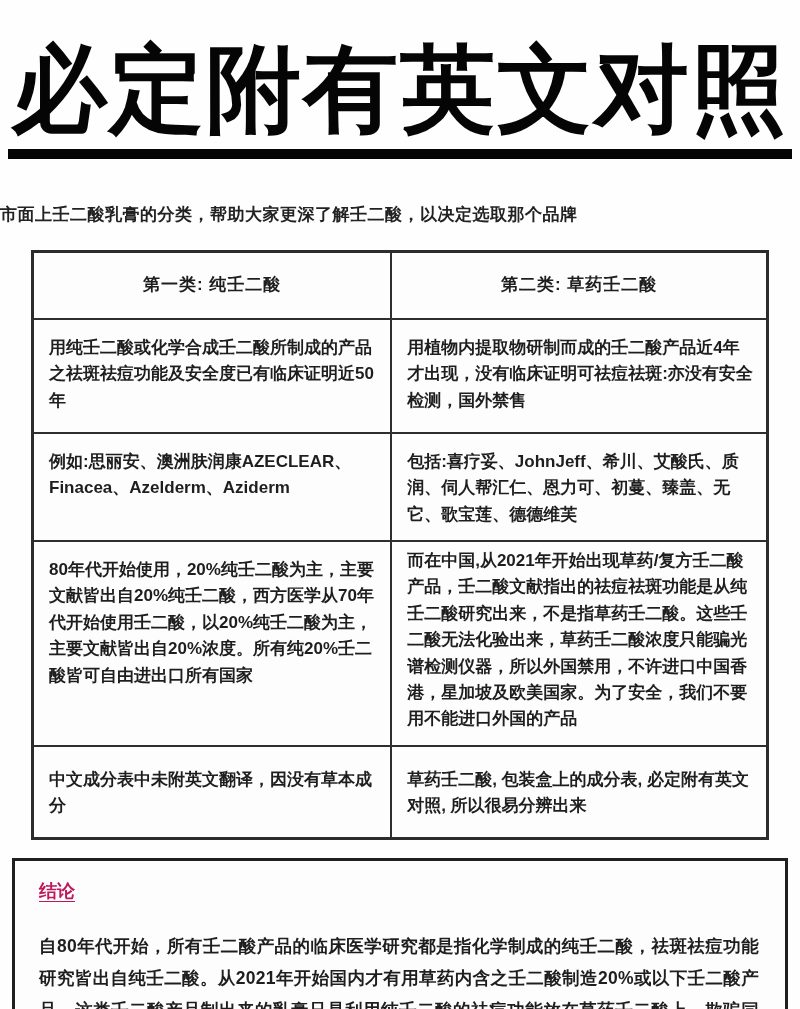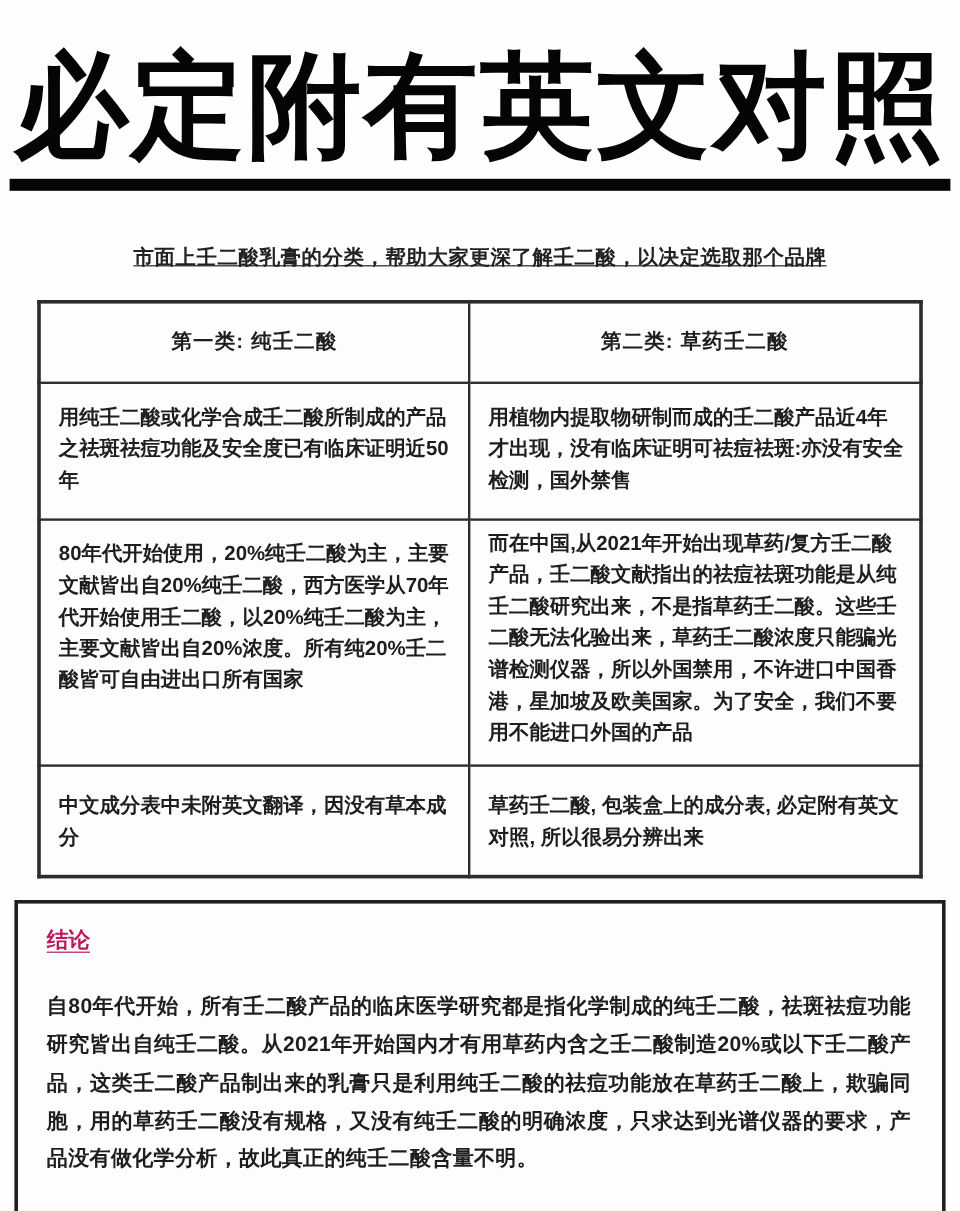--- a/index.html
+++ b/index.html
@@ -27,26 +27,25 @@
     letter-spacing: 2px;
     color: #050505;
     border-bottom: 10px solid #050505;
     padding: 0 4px 8px 4px;
     white-space: nowrap;
   }
 
   
   .subtitle {
     margin-top: 44px;
-    text-align: center;
+    text-align: left;
     font-size: 17px;
     font-weight: 700;
     color: #222222;
     letter-spacing: 0.5px;
-    text-decoration: underline;
   }
 
   
   .cmp-table {
     width: 738px;
     margin: 24px auto 0 auto;
     border-collapse: collapse;
     table-layout: fixed;
     border: 3px solid #2c2c2c;
   }
@@ -121,20 +120,24 @@
       <tr>
         <th>第一类: 纯壬二酸</th>
         <th>第二类: 草药壬二酸</th>
       </tr>
     </thead>
     <tbody>
       <tr class="row-1">
         <td class="cell-left">用纯壬二酸或化学合成壬二酸所制成的产品之祛斑祛痘功能及安全度已有临床证明近50年</td>
         <td class="cell-right">用植物内提取物研制而成的壬二酸产品近4年才出现，没有临床证明可祛痘祛斑:亦没有安全检测，国外禁售</td>
       </tr>
+      <tr class="row-2">
+        <td class="cell-left">例如:思丽安、澳洲肤润康AZECLEAR、Finacea、Azelderm、Aziderm</td>
+        <td class="cell-right">包括:喜疗妥、JohnJeff、希川、艾酸氏、质润、伺人帮汇仁、恩力可、初蔓、臻盖、无它、歌宝莲、德德维芙</td>
+      </tr>
       <tr class="row-3">
         <td class="cell-left">80年代开始使用，20%纯壬二酸为主，主要文献皆出自20%纯壬二酸，西方医学从70年代开始使用壬二酸，以20%纯壬二酸为主，主要文献皆出自20%浓度。所有纯20%壬二酸皆可自由进出口所有国家</td>
         <td class="cell-right">而在中国,从2021年开始出现草药/复方壬二酸产品，壬二酸文献指出的祛痘祛斑功能是从纯壬二酸研究出来，不是指草药壬二酸。这些壬二酸无法化验出来，草药壬二酸浓度只能骗光谱检测仪器，所以外国禁用，不许进口中国香港，星加坡及欧美国家。为了安全，我们不要用不能进口外国的产品</td>
       </tr>
       <tr class="row-4">
         <td class="cell-left">中文成分表中未附英文翻译，因没有草本成分</td>
         <td class="cell-right">草药壬二酸, 包装盒上的成分表, 必定附有英文对照, 所以很易分辨出来</td>
       </tr>
     </tbody>
   </table>

